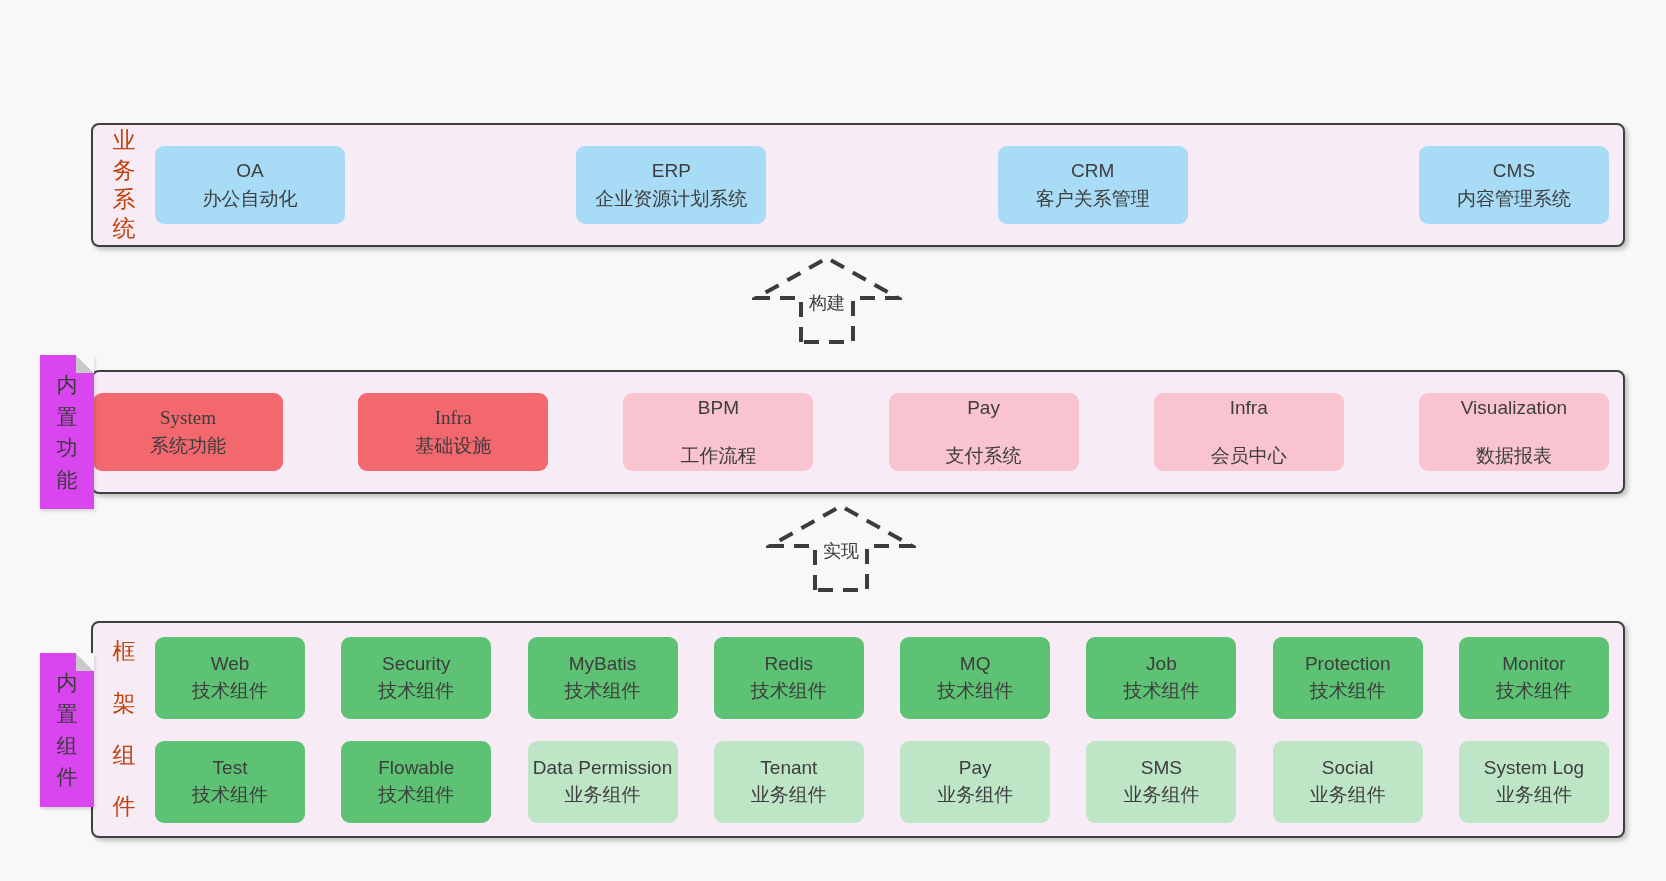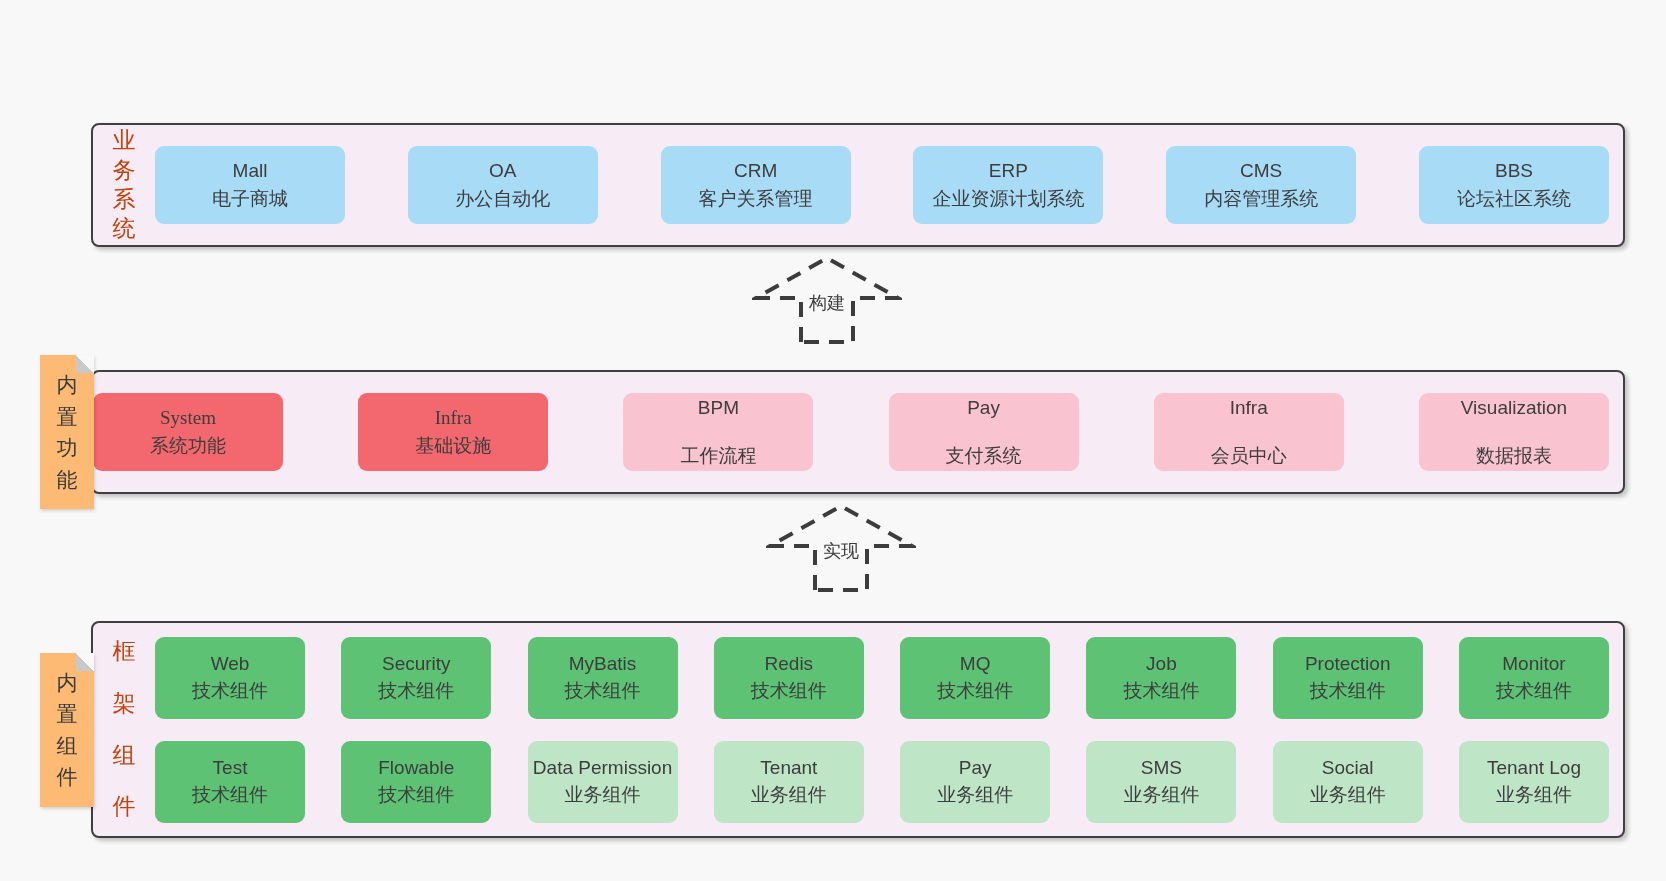--- a/index.html
+++ b/index.html
@@ -84,21 +84,21 @@
   .box.green       { background:#5dc274; }
   .box.green-light { background:#bfe5c7; }
 
   
   .sticky {
     position:absolute;
     left:-53px;
     top:50%;
     transform:translateY(-50%);
     width:54px;
-    background:#fdba74;
+    background:#d946ef;
     display:flex;
     justify-content:center;
     padding:14px 0;
     z-index:3;
     font-size:21px;
     color:#3a3a3a;
     box-shadow:1px 2px 3px rgba(0,0,0,0.15);
   }
   .sticky::before {
     content:"";
@@ -140,42 +140,34 @@
 <body>
 
 <div class="canvas">
 
   <section class="layer layer-1">
     <div class="layer-label">
         <span>业务系统</span>
       </div>
     <div class="boxes">
       <div class="box blue size-6">
-        <div>Mall</div>
-        <div>电子商城</div>
-      </div>
-      <div class="box blue size-6">
         <div>OA</div>
         <div>办公自动化</div>
       </div>
       <div class="box blue size-6">
+        <div>ERP</div>
+        <div>企业资源计划系统</div>
+      </div>
+      <div class="box blue size-6">
         <div>CRM</div>
         <div>客户关系管理</div>
       </div>
       <div class="box blue size-6">
-        <div>ERP</div>
-        <div>企业资源计划系统</div>
-      </div>
-      <div class="box blue size-6">
         <div>CMS</div>
         <div>内容管理系统</div>
-      </div>
-      <div class="box blue size-6">
-        <div>BBS</div>
-        <div>论坛社区系统</div>
       </div>
     </div>
   </section>
 
   <div class="arrow-wrap arrow-1">
     <svg width="150" height="92" viewBox="0 0 150 92">
       <path d="M49 90 L49 46 L4 46 L75 6 L146 46 L101 46 L101 90 Z" fill="none" stroke="#3c3c3c" stroke-width="4" stroke-dasharray="15 10"></path>
     </svg>
     <span class="arrow-label">构建</span>
   </div>
@@ -284,20 +276,20 @@
         </div>
         <div class="box green-light size-8">
           <div>SMS</div>
           <div>业务组件</div>
         </div>
         <div class="box green-light size-8">
           <div>Social</div>
           <div>业务组件</div>
         </div>
         <div class="box green-light size-8">
-          <div>Tenant Log</div>
+          <div>System Log</div>
           <div>业务组件</div>
         </div>
       </div>
     </div>
   </section>
 
 </div>
 
 </body></html>

